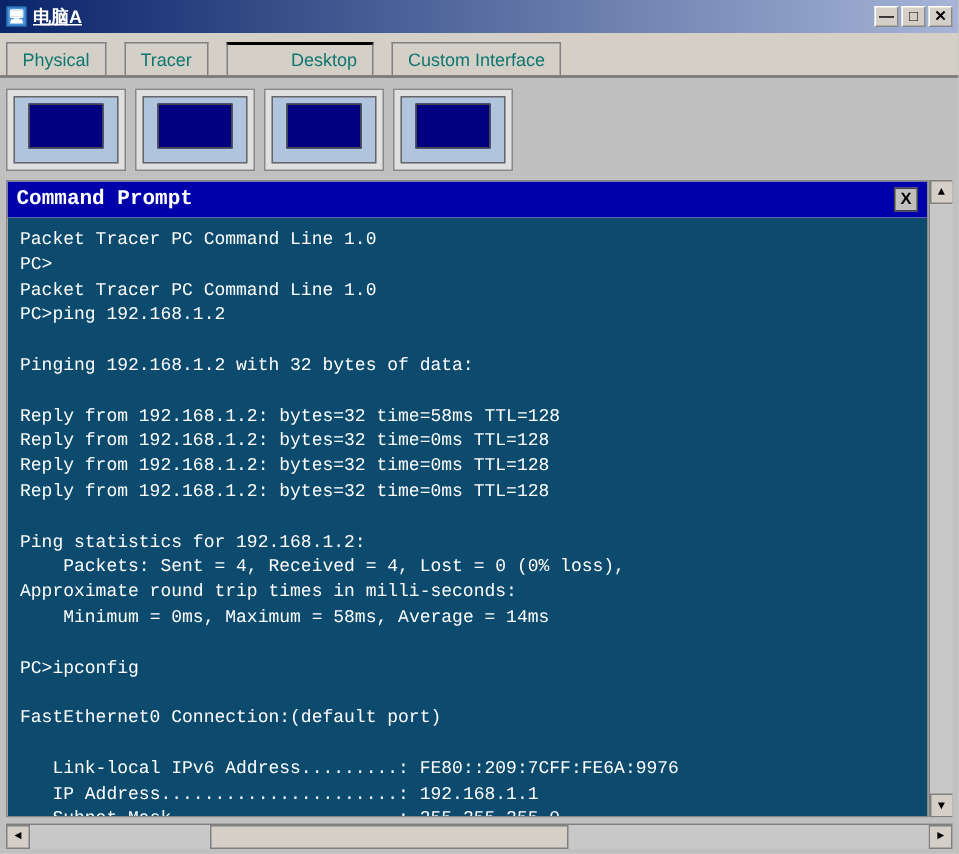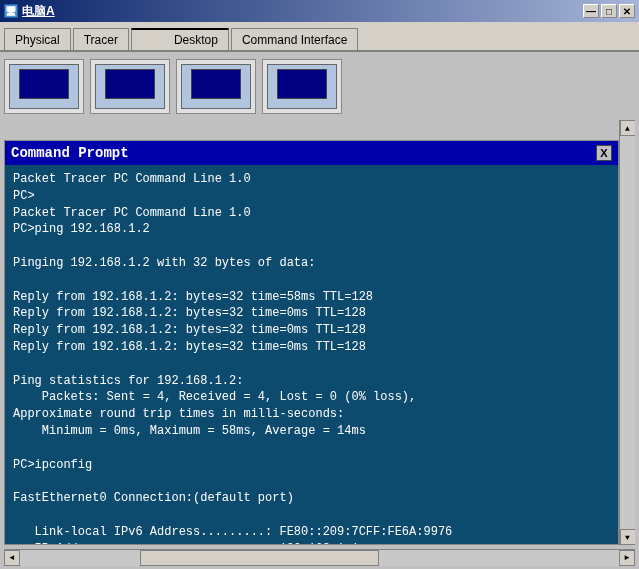--- a/index.html
+++ b/index.html
@@ -70,23 +70,23 @@
       border-bottom: 2px solid #808080;
       height: 30px;
     }
     .tab {
       padding: 3px 10px;
       font-family: Arial, sans-serif;
       font-size: 12px;
       cursor: pointer;
       border: 1px solid #808080;
       border-bottom: none;
-      margin-right: 2px;
-      background: #d4d0c8;
-      color: #000000;
+      margin-right: 12px;
+      background: #d4d0c8;
+      color: #0f766e;
       height: 22px;
       display: flex;
       align-items: center;
     }
     .tab.active {
       background: #d4d0c8;
       border-top: 2px solid #000;
       font-weight: normal;
       padding-left: 42px;
     }
@@ -134,21 +134,20 @@
       border: 1px solid #444;
     }
 
     
     .cmd-window {
       flex: 1;
       border: 1px solid #888;
       display: flex;
       flex-direction: column;
       overflow: hidden;
-      margin-top: 20px;
     }
     .cmd-title-bar {
       background: #0000aa;
       color: white;
       font-family: 'Courier New', monospace;
       font-size: 14px;
       font-weight: bold;
       padding: 3px 6px;
       display: flex;
       align-items: center;
@@ -266,21 +265,21 @@
   <div class="tab">
     <span>Physical</span>
   </div>
   <div class="tab">
     <span>Tracer</span>
   </div>
   <div class="tab active">
     <span>Desktop</span>
   </div>
   <div class="tab">
-    <span>Command Interface</span>
+    <span>Custom Interface</span>
   </div>
 </div>
 
 <div class="main-content">
 
   <div class="thumbnail-row">
     <div class="thumbnail">
       <div class="thumb-inner">
         <div class="thumb-screen"></div>
       </div>

